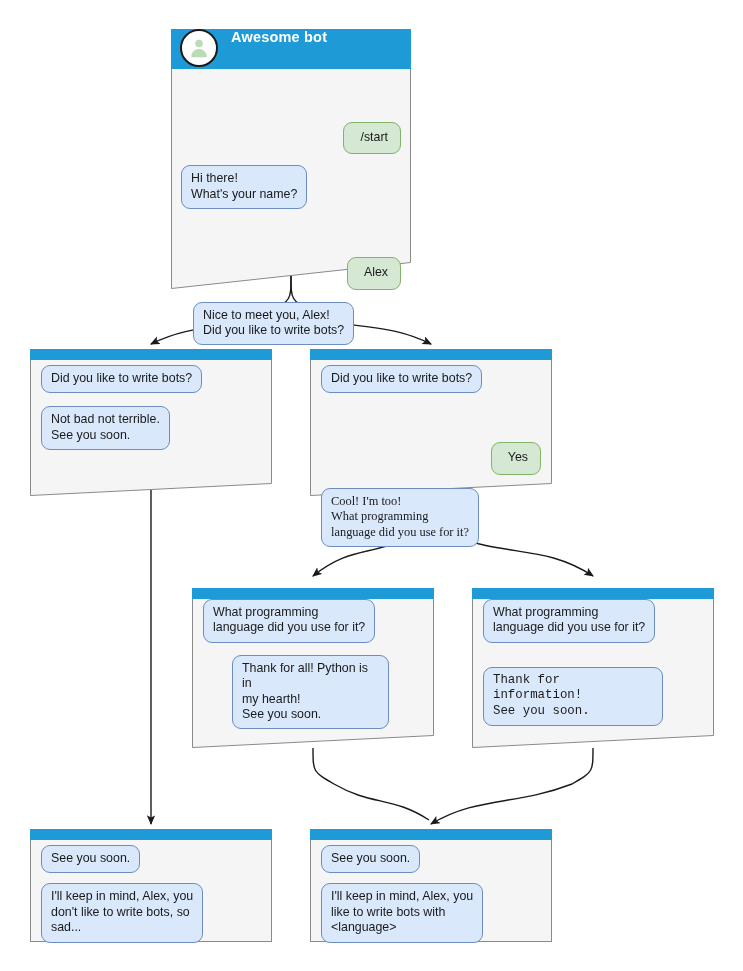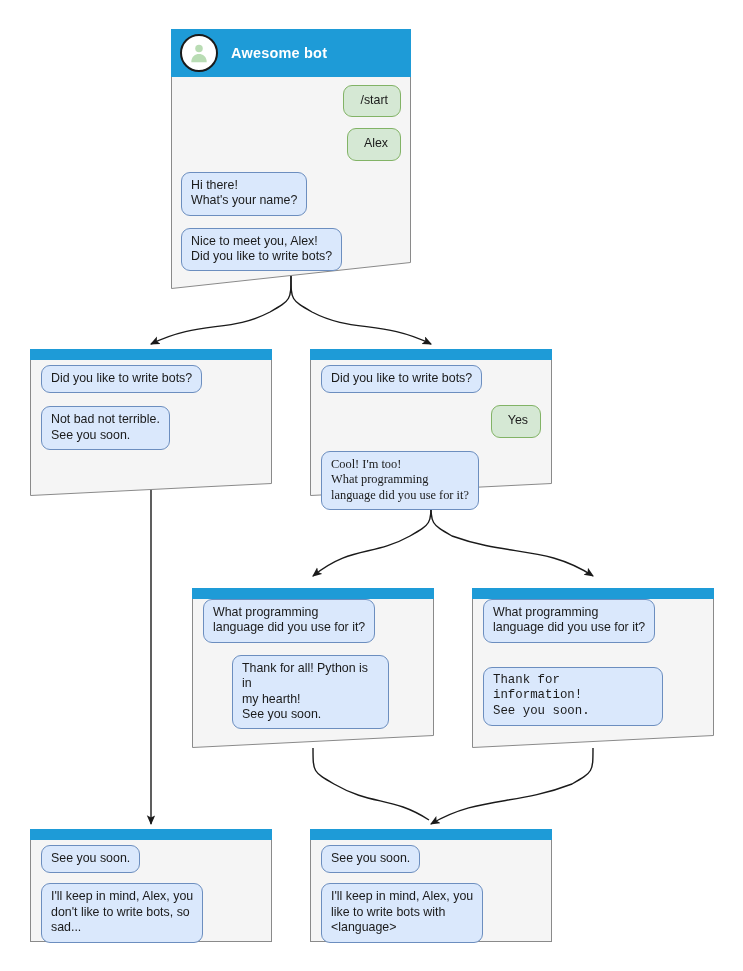--- a/index.html
+++ b/index.html
@@ -22,21 +22,21 @@
     box-sizing:border-box;
   }
   .card.slant .slantsvg{position:absolute;left:0;top:0;}
   .card .inner{position:absolute;left:0;top:0;width:100%;}
 
   .hdr{
     position:absolute;left:0;top:0;width:100%;
     background:#1e9bd7;
     box-sizing:border-box;
   }
-  .hdr.tall{height:48px;display:flex;align-items:center;padding-left:9px;}
+  .hdr.tall{height:40px;display:flex;align-items:flex-start;padding-left:9px;}
   .hdr.thin{height:11px;}
   .avatar{
     width:38px;height:38px;border-radius:50%;
     background:#ffffff;border:2px solid #1a1a1a;
     box-sizing:border-box;
     display:flex;align-items:center;justify-content:center;
     flex:0 0 auto;
   }
   .bot-title{
     color:#ffffff;font-size:14.5px;font-weight:bold;
@@ -51,21 +51,21 @@
   .bub{
     font-size:12.4px;line-height:15.4px;color:#1a1a1a;
     border-radius:9px;
     padding:5px 9px 6px 9px;
     box-sizing:border-box;
     white-space:pre-line;
     max-width:82%;
   }
   .bub.bot{background:#dae8fc;border:1px solid #6c8ebf;}
   .bub.user{background:#d5e8d4;border:1px solid #82b366;}
-  .bub.user{padding:7px 12px 8px 16px;min-width:44px;text-align:left;}
+  .bub.user{padding:7px 12px 8px 16px;min-width:44px;text-align:left;margin-top:37px;}
 </style>
 </head>
 <body>
 
 <div id="stage">
 
   <svg id="wires" viewBox="0 0 743 971" width="743" height="971">
     <defs>
       <marker id="arw" markerWidth="9" markerHeight="9" refX="6.2" refY="3" orient="auto" markerUnits="strokeWidth">
         <path d="M0,0 L7,3 L0,6 L1.6,3 z" fill="#1a1a1a"></path>
@@ -95,28 +95,28 @@
             <circle cx="12" cy="7.1" r="4.1" fill="#b9dcb4"></circle>
             <path d="M3.6 22 C3.6 15.6 8 13.1 12 13.1 C16 13.1 20.4 15.6 20.4 22 Z" fill="#b9dcb4"></path>
           </svg>
         </div>
         <div class="bot-title">Awesome bot</div>
       </div>
       <div class="msgs" style="top:56px;left:10px;right:10px;position:absolute;">
         <div class="row right">
           <div class="bub user">/start</div>
         </div>
-        <div class="row right" style="margin-top:11px;">
-          <div class="bub user">Alex</div>
-        </div>
         <div class="row left" style="margin-top:11px;">
           <div class="bub bot">Hi there!
 What's your name?</div>
         </div>
-        <div class="row left" style="margin-top:12px;">
+        <div class="row right" style="margin-top:11px;">
+          <div class="bub user">Alex</div>
+        </div>
+        <div class="row left" style="margin-top:12px;margin-left:12px;">
           <div class="bub bot">Nice to meet you, Alex!
 Did you like to write bots?</div>
         </div>
       </div>
     </div>
   </div>
 
   <div class="card slant" style="left:30px;top:349px;width:242px;height:147px;">
     <svg class="slantsvg" width="243" height="148">
       <polygon points="0.5,0.5 241.5,0.5 241.5,134.5 0.5,146.5" fill="#f5f5f5" stroke="#8a8a8a" stroke-width="1"></polygon>

